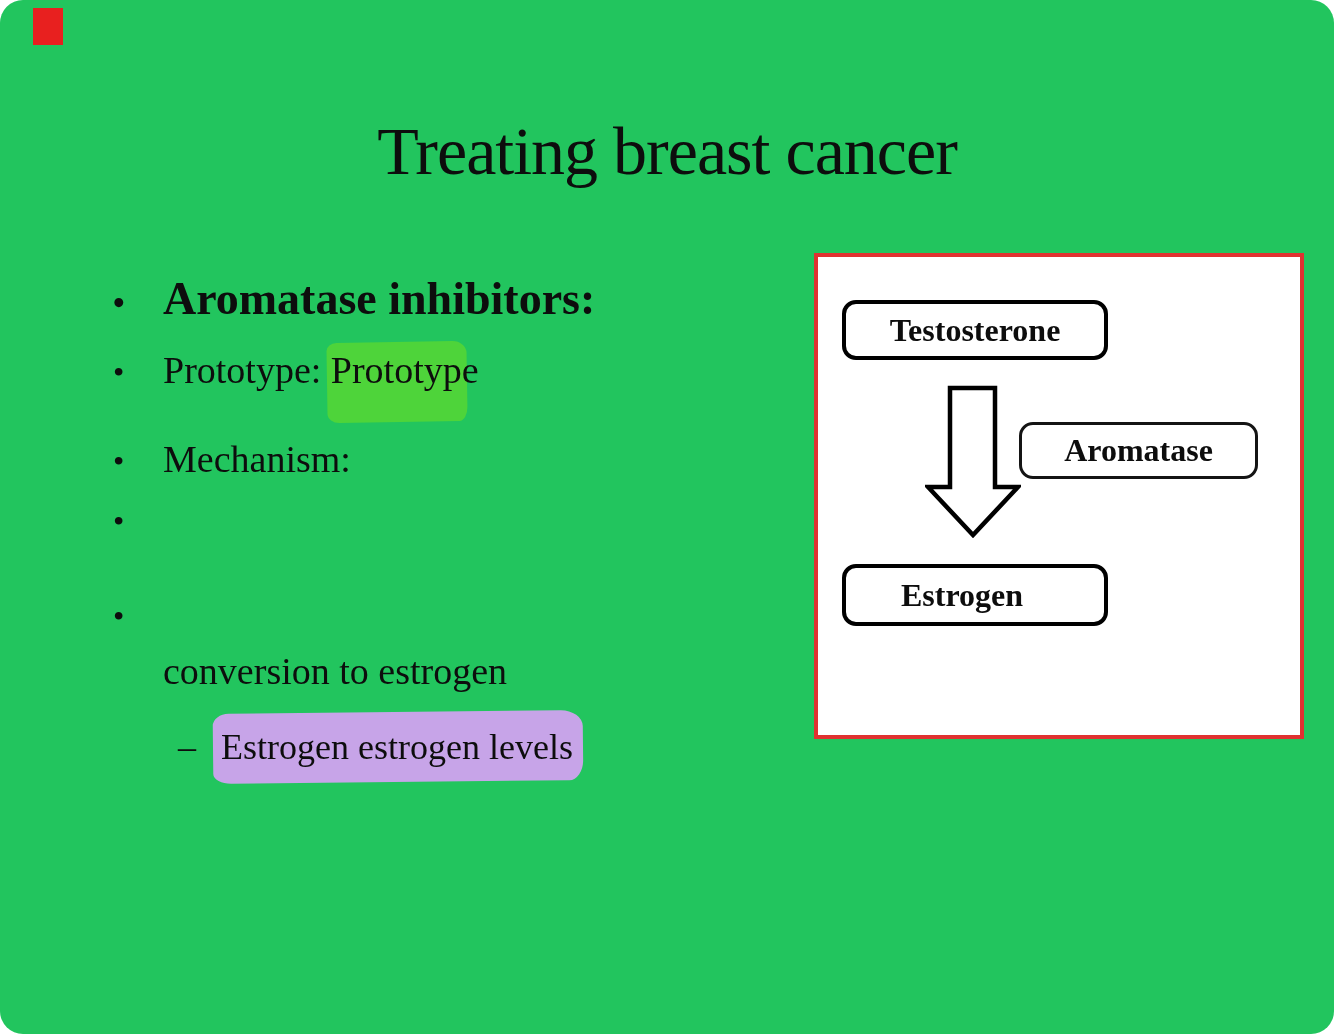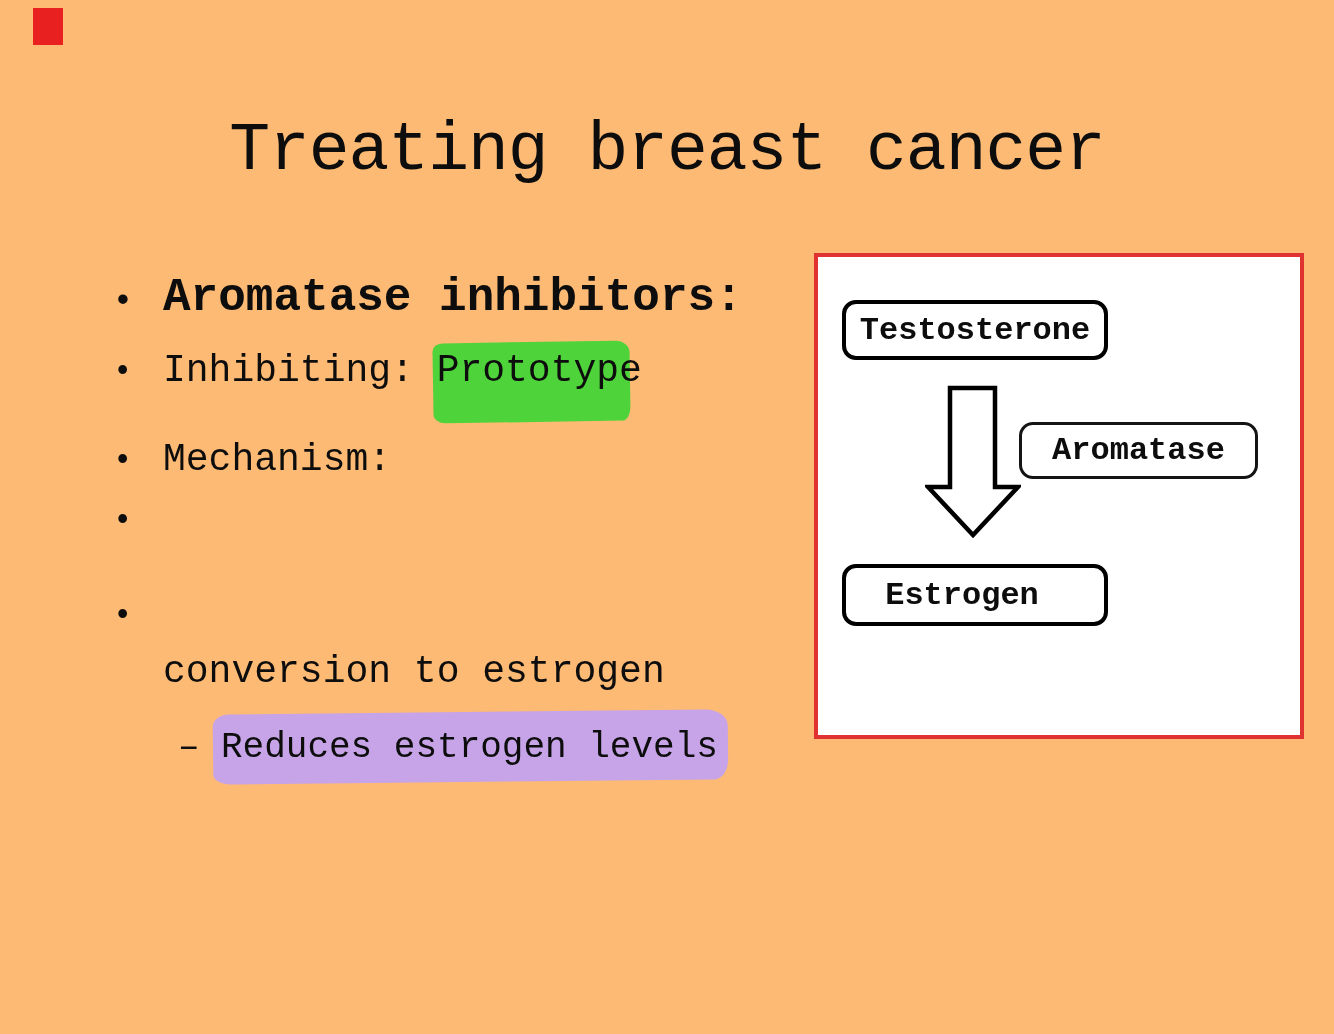--- a/index.html
+++ b/index.html
@@ -1,22 +1,23 @@
 <!DOCTYPE html>
 <html style="--highlight_green: #4ed43a; --highlight_magenta: #e23ad0; --highlight_cyan: #57f0ec; --highlight_yellow: #f5ef25; --highlight_purple: #c7a4e8; --diagram_border_red: #e03231; --corner_red: #e8201f;"><head>
 <meta charset="utf-8">
 <style>
   html,body{margin:0;padding:0;background:#ffffff;}
   .slide{
     position:relative;
     width:1334px;height:1034px;
-    background:#fdba74;
+    background:#22c55e;
     overflow:hidden;
-    font-family:Liberation Mono, monospace;
+    font-family:Liberation Serif, serif;
     color:#000;
+    border-radius:23px;
   }
   .corner-rect{
     position:absolute;left:33px;top:8px;width:30px;height:37px;
     background:var(--corner_red,#e8201f);
   }
   .title{
     position:absolute;left:0;top:112px;width:1334px;
     margin:0;text-align:center;
     font-size:68px;font-weight:400;letter-spacing:-1px;
     color:#0d0d0d;
@@ -96,38 +97,38 @@
 
   <div class="corner-rect"></div>
 
   <h1 class="title">Treating breast cancer</h1>
 
   <div class="line b1">
     <span class="bullet">•</span><span>Aromatase inhibitors:</span>
   </div>
 
   <div class="line b2">
-    <span class="bullet">•</span><span>Inhibiting: </span><span class="hl hl-green"><span>Prototype</span></span>
+    <span class="bullet">•</span><span>Prototype: </span><span class="hl hl-green"><span>Prototype</span></span>
   </div>
 
   <div class="line b3">
     <span class="bullet">•</span><span>Mechanism:</span>
   </div>
 
   <div class="line b4bullet">
     <span class="bullet">•</span>
   </div>
 
   <div class="line b5bullet">
     <span class="bullet">•</span>
   </div>
   <div class="line b5l2">conversion to estrogen</div>
 
   <div class="line sub">
-    <span class="dash">–</span><span class="hl hl-purple"><span>Reduces estrogen levels</span></span>
+    <span class="dash">–</span><span class="hl hl-purple"><span>Estrogen estrogen levels</span></span>
   </div>
 
   <div class="diagram-frame"></div>
 
   <div class="dbox dbox-testosterone">
     <span>Testosterone</span>
   </div>
 
   <svg class="arrow-down" viewBox="0 0 96 153" xmlns="http://www.w3.org/2000/svg">
     <polygon points="25,3 70,3 70,102 93,102 48,150 3,102 25,102" fill="#ffffff" stroke="#000000" stroke-width="4.5" stroke-linejoin="miter"></polygon>

